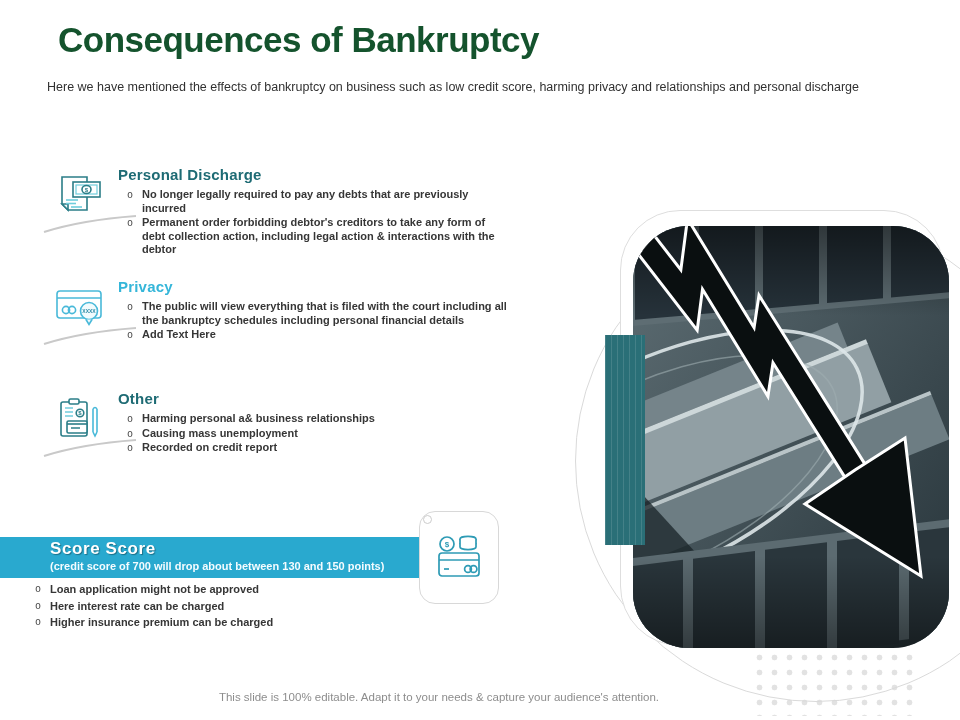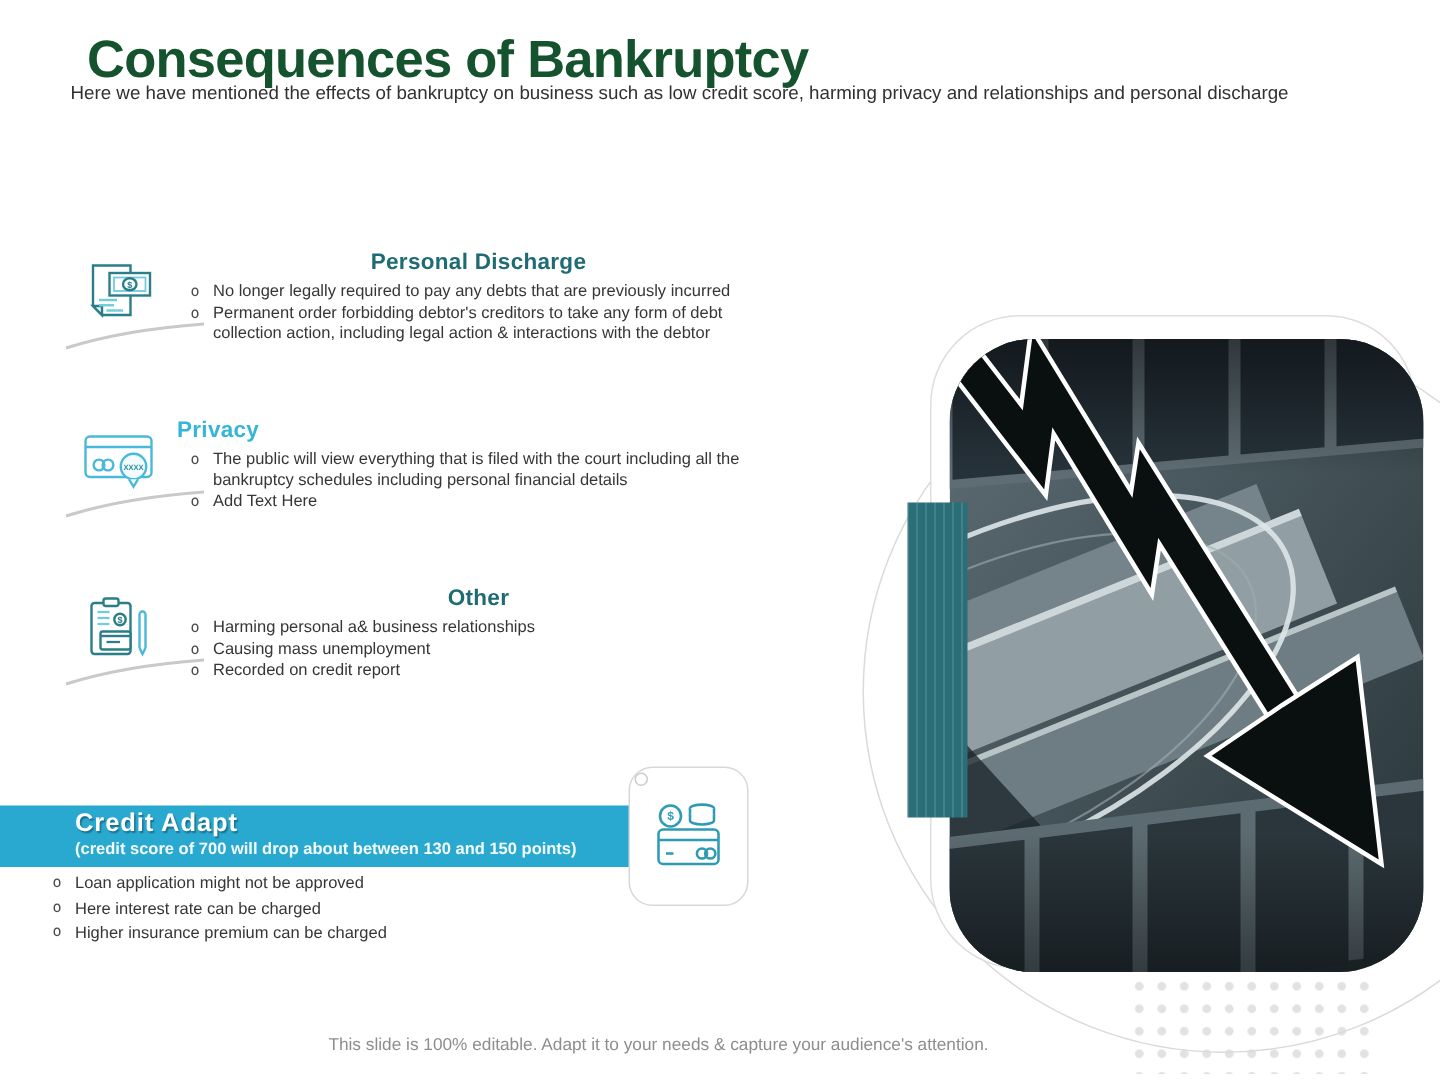--- a/index.html
+++ b/index.html
@@ -2,36 +2,36 @@
 <html><head>
 <meta charset="utf-8">
 <style>
   html,body{margin:0;padding:0;background:#fff;}
   .slide{position:relative;width:960px;height:720px;background:#ffffff;overflow:hidden;
          font-family:"Liberation Sans",sans-serif;}
 
   
   .title{position:absolute;left:58px;top:20px;font-size:35px;font-weight:bold;
          color:#14532d;letter-spacing:-0.5px;white-space:nowrap;}
-  .subtitle{position:absolute;left:47px;top:55px;font-size:12.5px;color:#313131;
+  .subtitle{position:absolute;left:47px;top:80px;font-size:12.5px;color:#313131;
             width:880px;white-space:nowrap;}
 
   
   .section{position:absolute;left:50px;width:470px;}
   .sec-icon{position:absolute;left:2px;top:6px;width:58px;height:52px;}
   .swoosh{position:absolute;left:-8px;top:46px;width:96px;height:22px;}
   .sec-body{margin-left:68px;}
   .sec-head{font-size:15px;font-weight:bold;margin:0 0 5px 0;letter-spacing:.2px;}
-  .h-dark{color:#1e6b74;text-align:center;}
+  .h-dark{color:#1e6b74;}
   .h-cyan{color:#35b6d9;}
   .bullet{display:flex;align-items:flex-start;margin-bottom:1px;}
   .bullet .mark{flex:none;width:24px;text-align:center;
                 font-family:"DejaVu Sans Mono",monospace;font-size:10px;
                 line-height:13.5px;color:#4a4a4a;}
-  .bullet .txt{font-size:11px;line-height:13.5px;color:#363636;max-width:368px;}
+  .bullet .txt{font-size:11px;line-height:13.5px;color:#363636;max-width:368px;font-weight:bold;}
 
   
   .banner{position:absolute;left:0;top:537px;width:422px;height:41px;background:#29a9cf;z-index:5;}
   .banner-title{position:absolute;left:50px;top:2px;font-size:17px;font-weight:bold;color:#ffffff;
                 letter-spacing:.6px;text-shadow:1px 1px 1px rgba(0,0,0,.35);}
   .banner-sub{position:absolute;left:50px;top:23px;font-size:11px;font-weight:bold;color:#f4fcff;
               white-space:nowrap;}
   .credit-box{position:absolute;left:419px;top:511px;width:78px;height:91px;background:#fff;
               border:1px solid #d8d8d8;border-radius:16px;z-index:6;}
   .credit-box .notch{position:absolute;left:3px;top:3px;width:7px;height:7px;border:1px solid #cccccc;
@@ -172,21 +172,21 @@
         <span class="txt">Causing mass unemployment</span>
       </div>
       <div class="bullet">
         <span class="mark">o</span>
         <span class="txt">Recorded on credit report</span>
       </div>
     </div>
   </div>
 
   <div class="banner">
-    <div class="banner-title">Credit Adapt</div>
+    <div class="banner-title">Score Score</div>
     <div class="banner-sub">(credit score of 700 will drop about between 130 and 150 points)</div>
   </div>
   <div class="credit-box">
     <span class="notch"></span>
     <svg width="50" height="50" viewBox="0 0 50 50">
       <g fill="none" stroke="#2e9bb5" stroke-width="1.7">
         <ellipse cx="34" cy="7" rx="8" ry="2.6" fill="#ffffff"></ellipse>
         <path d="M26 7 v4 a8 2.6 0 0 0 16 0 v-4" fill="#ffffff"></path>
         <path d="M26 11 v4 a8 2.6 0 0 0 16 0 v-4" fill="#ffffff"></path>
         <circle cx="13" cy="12" r="7" fill="#ffffff"></circle>

